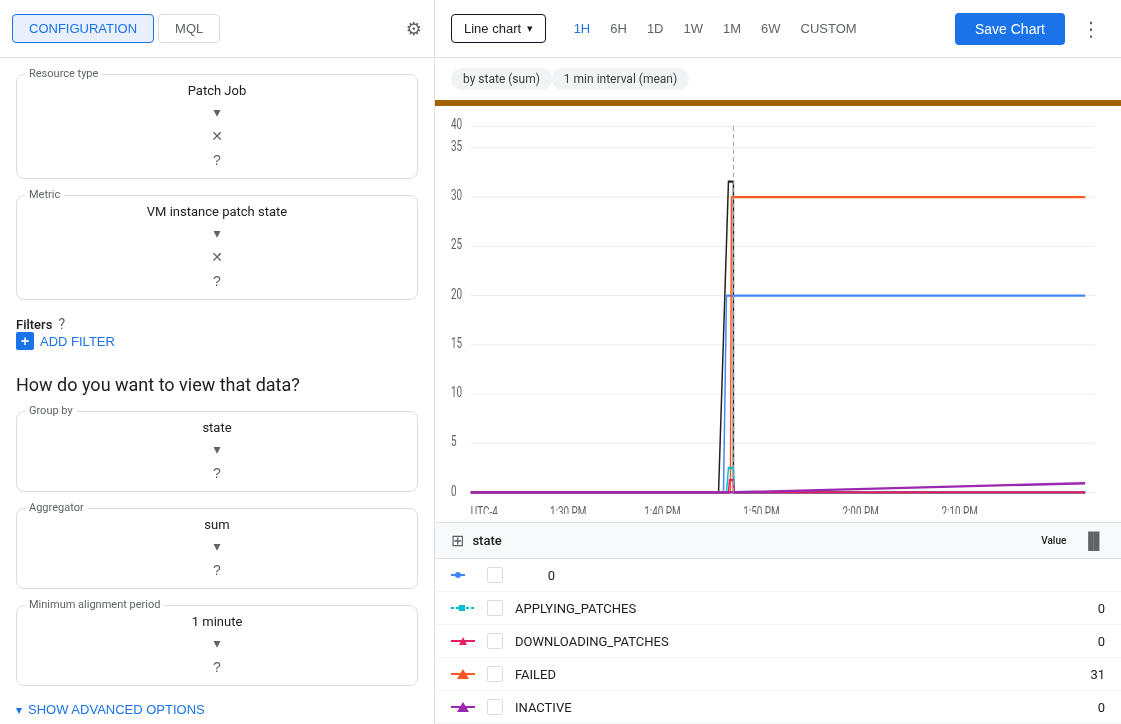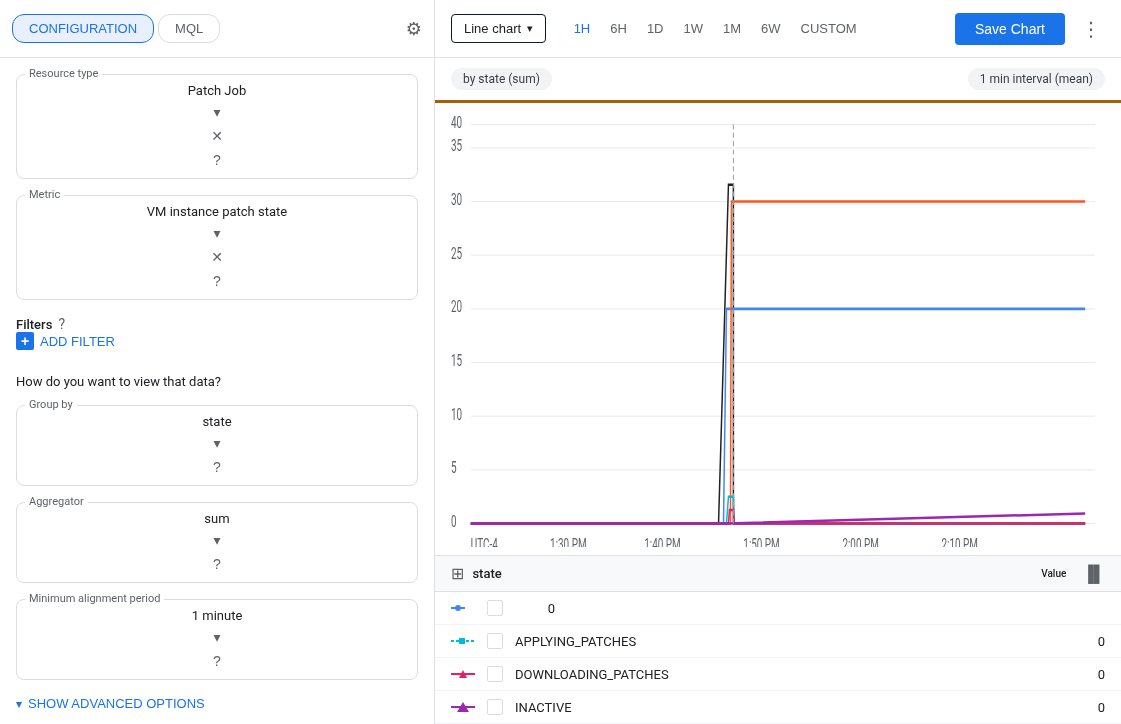--- a/index.html
+++ b/index.html
@@ -22,21 +22,21 @@
       align-items: center;
       padding: 0 12px;
       height: 100%;
       border-right: 1px solid #e0e0e0;
       gap: 4px;
     }
 
     .tab-btn {
       padding: 6px 16px;
       border: 1px solid #dadce0;
-      border-radius: 12px;
+      border-radius: 4px;
       background: #fff;
       cursor: pointer;
       font-size: 13px;
       font-weight: 500;
       color: #1a73e8;
     }
     .tab-btn.active {
       background: #e8f0fe;
       border-color: #1a73e8;
       color: #1a73e8;
@@ -178,21 +178,21 @@
       color: #fff;
       display: flex;
       align-items: center;
       justify-content: center;
       font-size: 14px;
       font-weight: bold;
       border-radius: 2px;
     }
 
     .section-title {
-      font-size: 13px;
+      font-size: 18px;
       color: #202124;
       margin-bottom: 16px;
     }
 
     .advanced-link {
       display: flex;
       align-items: center;
       gap: 6px;
       color: #1a73e8;
       font-size: 13px;
@@ -222,22 +222,21 @@
       flex: 1;
       display: flex;
       flex-direction: column;
       overflow: hidden;
     }
 
     .filter-tags {
       display: flex;
       gap: 0;
       padding: 10px 16px;
-      border-bottom: 3px solid #a16207;
-      justify-content: space-between;
+      border-bottom: 6px solid #a16207;
     }
     .filter-tag {
       background: #f1f3f4;
       border-radius: 16px;
       padding: 4px 12px;
       font-size: 12px;
       color: #3c4043;
     }
 
     .chart-area {
@@ -557,20 +556,31 @@
           <svg width="24" height="14">
               <line x1="0" y1="7" x2="24" y2="7" stroke="#e91e63" stroke-width="2"></line>
               <polygon points="12,3 16,11 8,11" fill="#e91e63"></polygon>
             </svg>
         </div>
         <div class="legend-checkbox"></div>
         <span class="legend-name">DOWNLOADING_PATCHES</span>
         <span class="legend-value">0</span>
       </div>
 
+      <div class="legend-row">
+        <div class="legend-line-icon">
+          <svg width="24" height="14">
+              <line x1="0" y1="7" x2="24" y2="7" stroke="#ff5722" stroke-width="2"></line>
+              <polygon points="12,2 18,12 6,12" fill="#ff5722"></polygon>
+            </svg>
+        </div>
+        <div class="legend-checkbox"></div>
+        <span class="legend-name">FAILED</span>
+        <span class="legend-value">31</span>
+      </div>
 
       <div class="legend-row">
         <div class="legend-line-icon">
           <svg width="24" height="14">
               <line x1="0" y1="7" x2="24" y2="7" stroke="#9c27b0" stroke-width="2"></line>
               <polygon points="12,2 18,12 6,12" fill="#9c27b0"></polygon>
             </svg>
         </div>
         <div class="legend-checkbox"></div>
         <span class="legend-name">INACTIVE</span>

